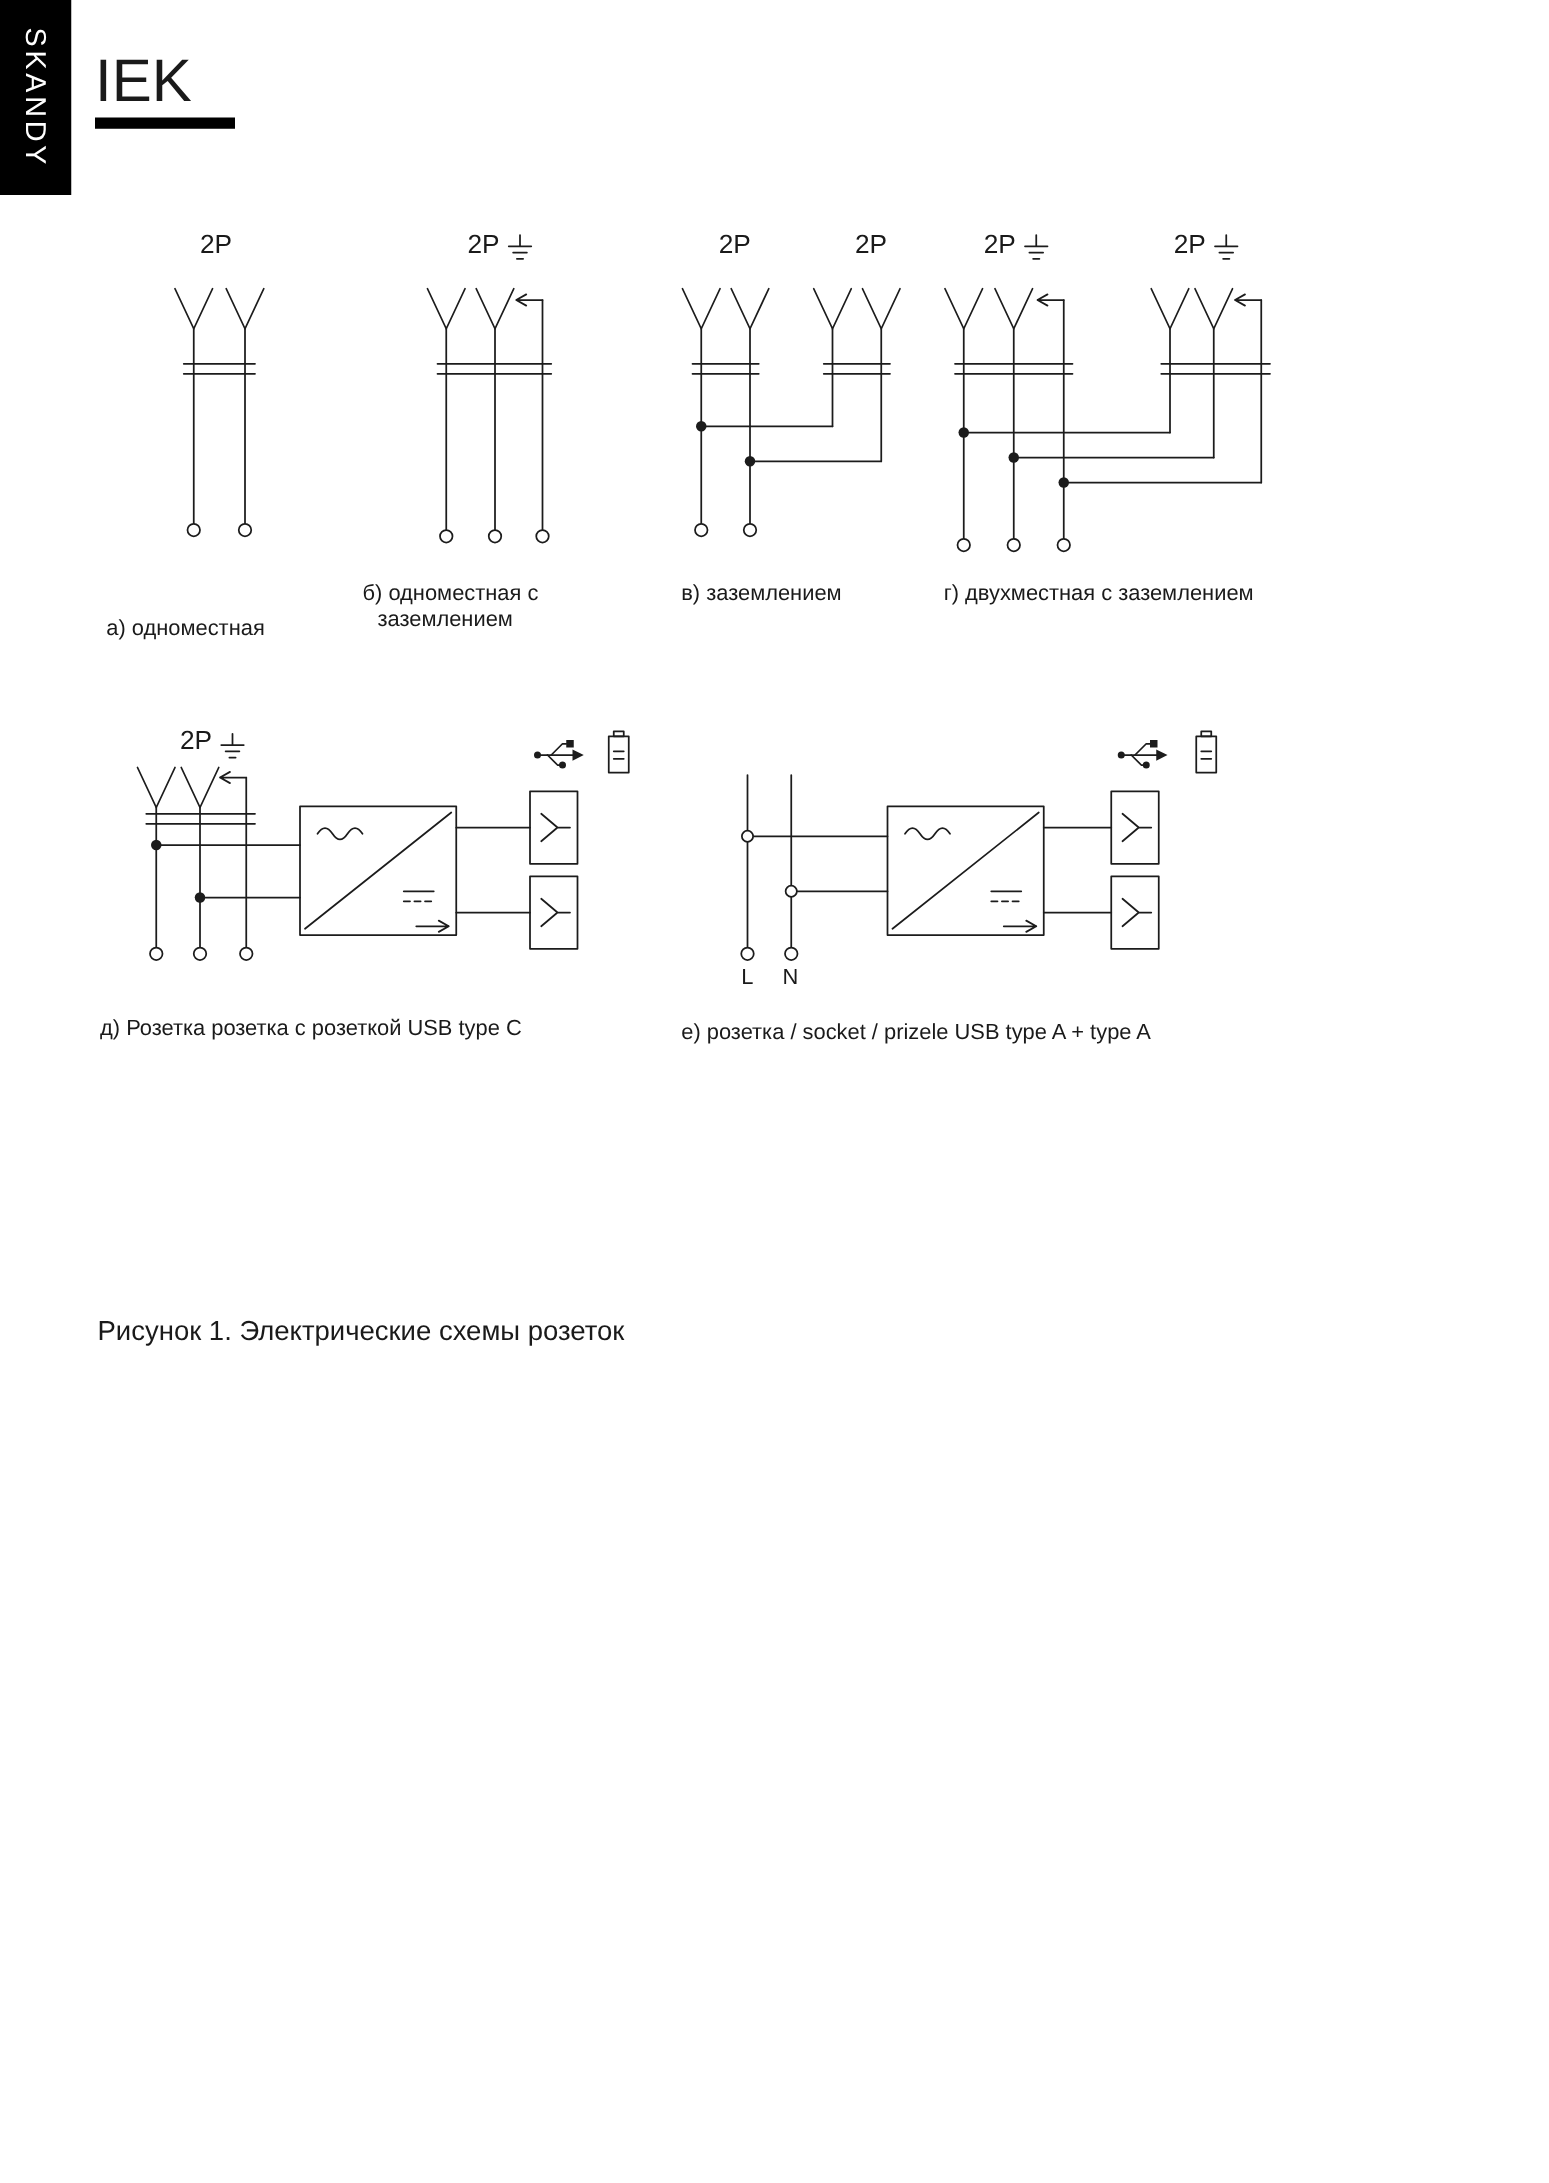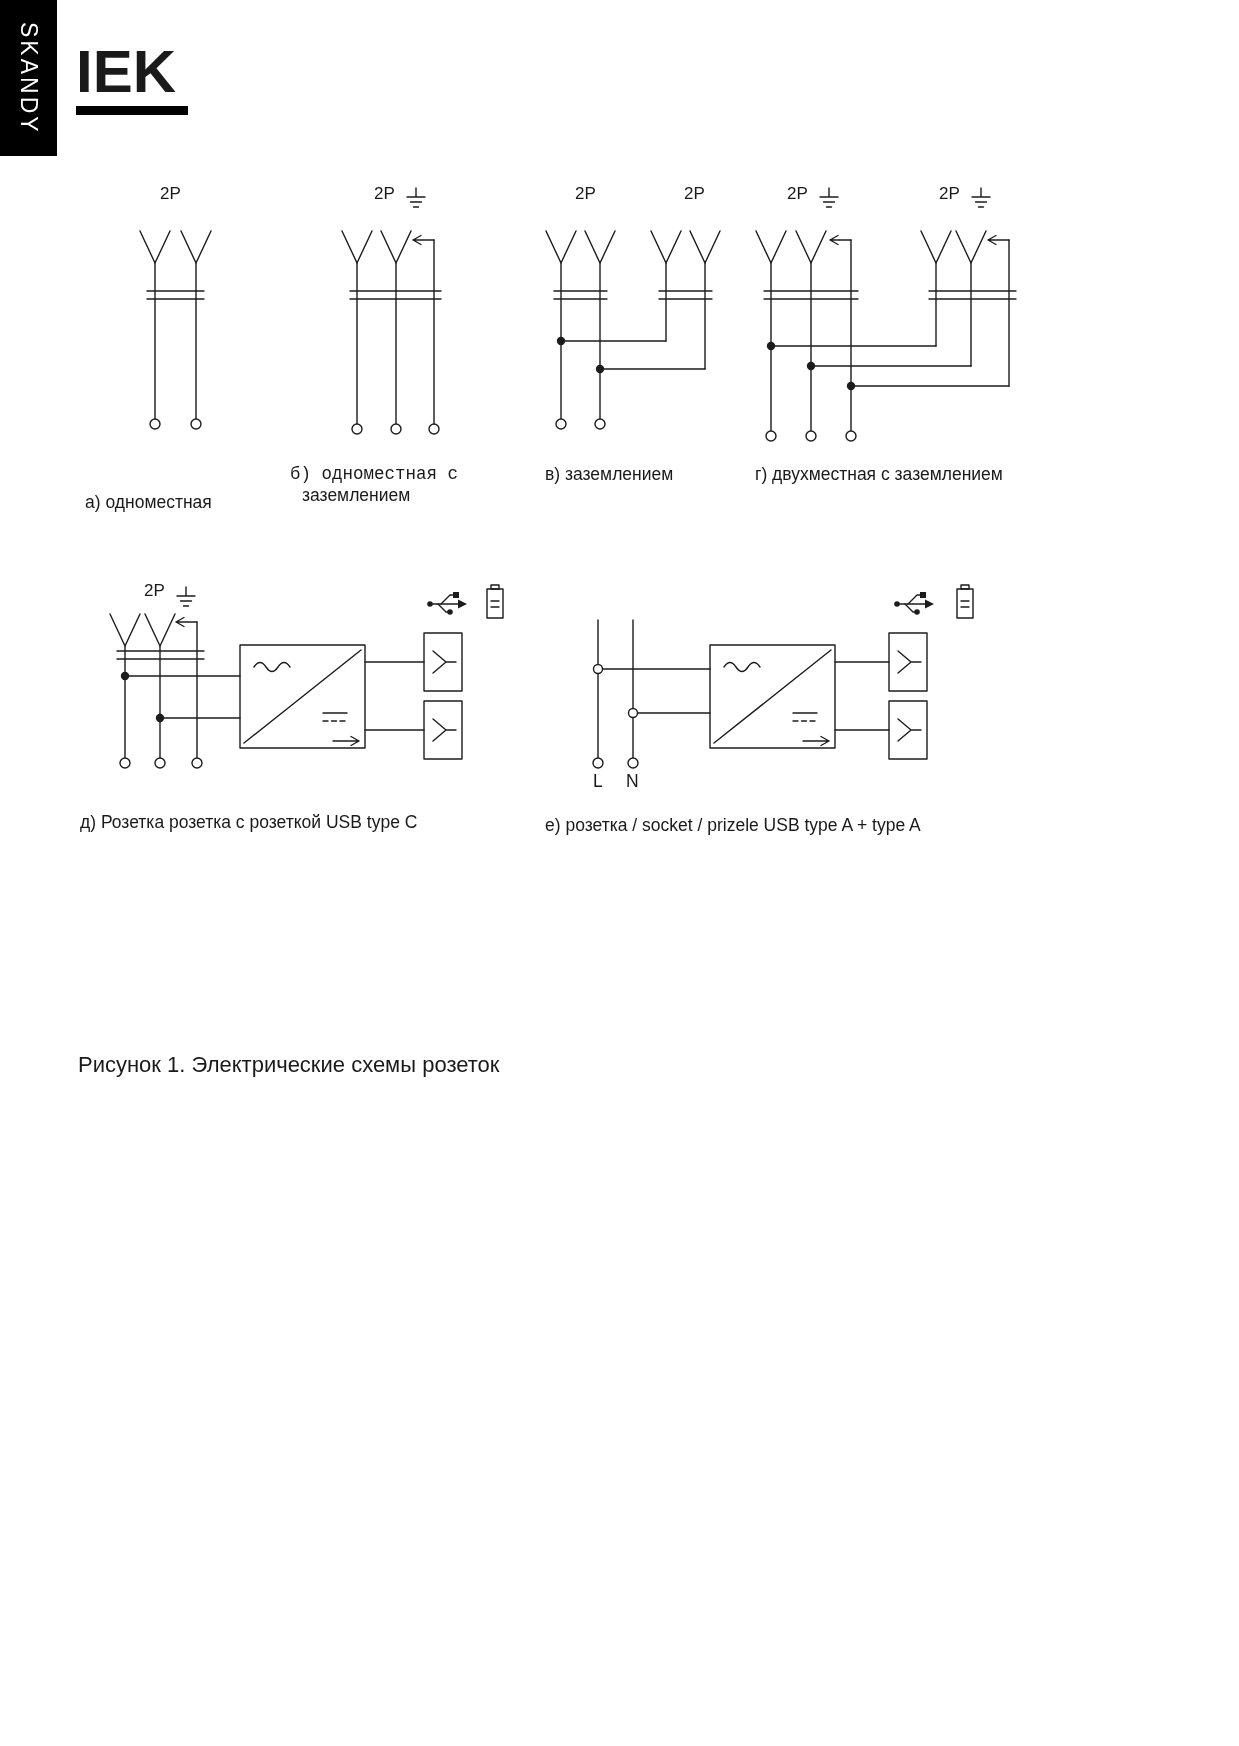--- a/index.html
+++ b/index.html
@@ -2,33 +2,33 @@
 <html><head>
 <meta charset="utf-8">
 <style>
   html, body { margin: 0; padding: 0; background: #ffffff; }
   body {
     width: 1239px; height: 1746px; position: relative;
     font-family: "Liberation Sans", sans-serif; color: #1a1a1a; overflow: hidden;
   }
   .abs { position: absolute; white-space: nowrap; }
   .lbl { font-size: 17.5px; }
-  .small { font-size: 17px; }
+  .small { font-size: 21px; }
   .caption { font-size: 22px; }
 
   .brand-strip {
     left: 0; top: 0; width: 57px; height: 156px; background: #000;
     display: flex; align-items: center; justify-content: center;
   }
   .brand-strip .vtxt {
     color: #fff; writing-mode: vertical-rl; font-size: 23px;
     letter-spacing: 3px; font-weight: 400;
   }
   .logo { left: 76px; top: 42px; }
-  .logo-text { font-size: 60px; font-weight: 700; letter-spacing: 0px; line-height: 1; }
+  .logo-text { font-size: 48px; font-weight: 400; letter-spacing: 0px; line-height: 1; }
   .logo-bar { width: 112px; height: 9px; background: #000; margin-top: 4px; }
 
   #schematic { position: absolute; left: 0; top: 0; }
   #schematic * { stroke: #1c1c1c; stroke-width: 1.4; fill: none; stroke-linejoin: round; stroke-linecap: round; }
   #schematic .fill { fill: #1c1c1c; stroke: none; }
   #schematic .term { fill: #ffffff; }
   #schematic .dash { stroke-dasharray: 5 3.5; }
 </style>
 </head>
 <body>
@@ -193,20 +193,20 @@
 <div class="abs small" style="left:575px; top:184px;">2P</div>
 <div class="abs small" style="left:684px; top:184px;">2P</div>
 <div class="abs small" style="left:787px; top:184px;">2P</div>
 <div class="abs small" style="left:939px; top:184px;">2P</div>
 <div class="abs small" style="left:144px; top:581px;">2P</div>
 
 <div class="abs lbl" style="left:593px; top:771px;">L</div>
 <div class="abs lbl" style="left:626px; top:771px;">N</div>
 
 <div class="abs lbl" style="left:85px; top:464px;margin-top:28px;">а) одноместная</div>
-<div class="abs lbl" style="left:290px; top:464px;font-family:Liberation Mono, monospace;">б) одноместная с</div>
+<div class="abs lbl" style="left:290px; top:464px;">б) одноместная с</div>
 <div class="abs lbl" style="left:302px; top:485px;">заземлением</div>
 <div class="abs lbl" style="left:545px; top:464px;">в) заземлением</div>
 <div class="abs lbl" style="left:755px; top:464px;">г) двухместная с заземлением</div>
 <div class="abs lbl" style="left:80px; top:812px;">д) Розетка розетка с розеткой USB type C</div>
 <div class="abs lbl" style="left:545px; top:815px;">е) розетка / socket / prizele USB type A + type A</div>
 
 <div class="abs caption" style="left:78px; top:1052px;">Рисунок 1. Электрические схемы розеток</div>
 
 </body></html>

